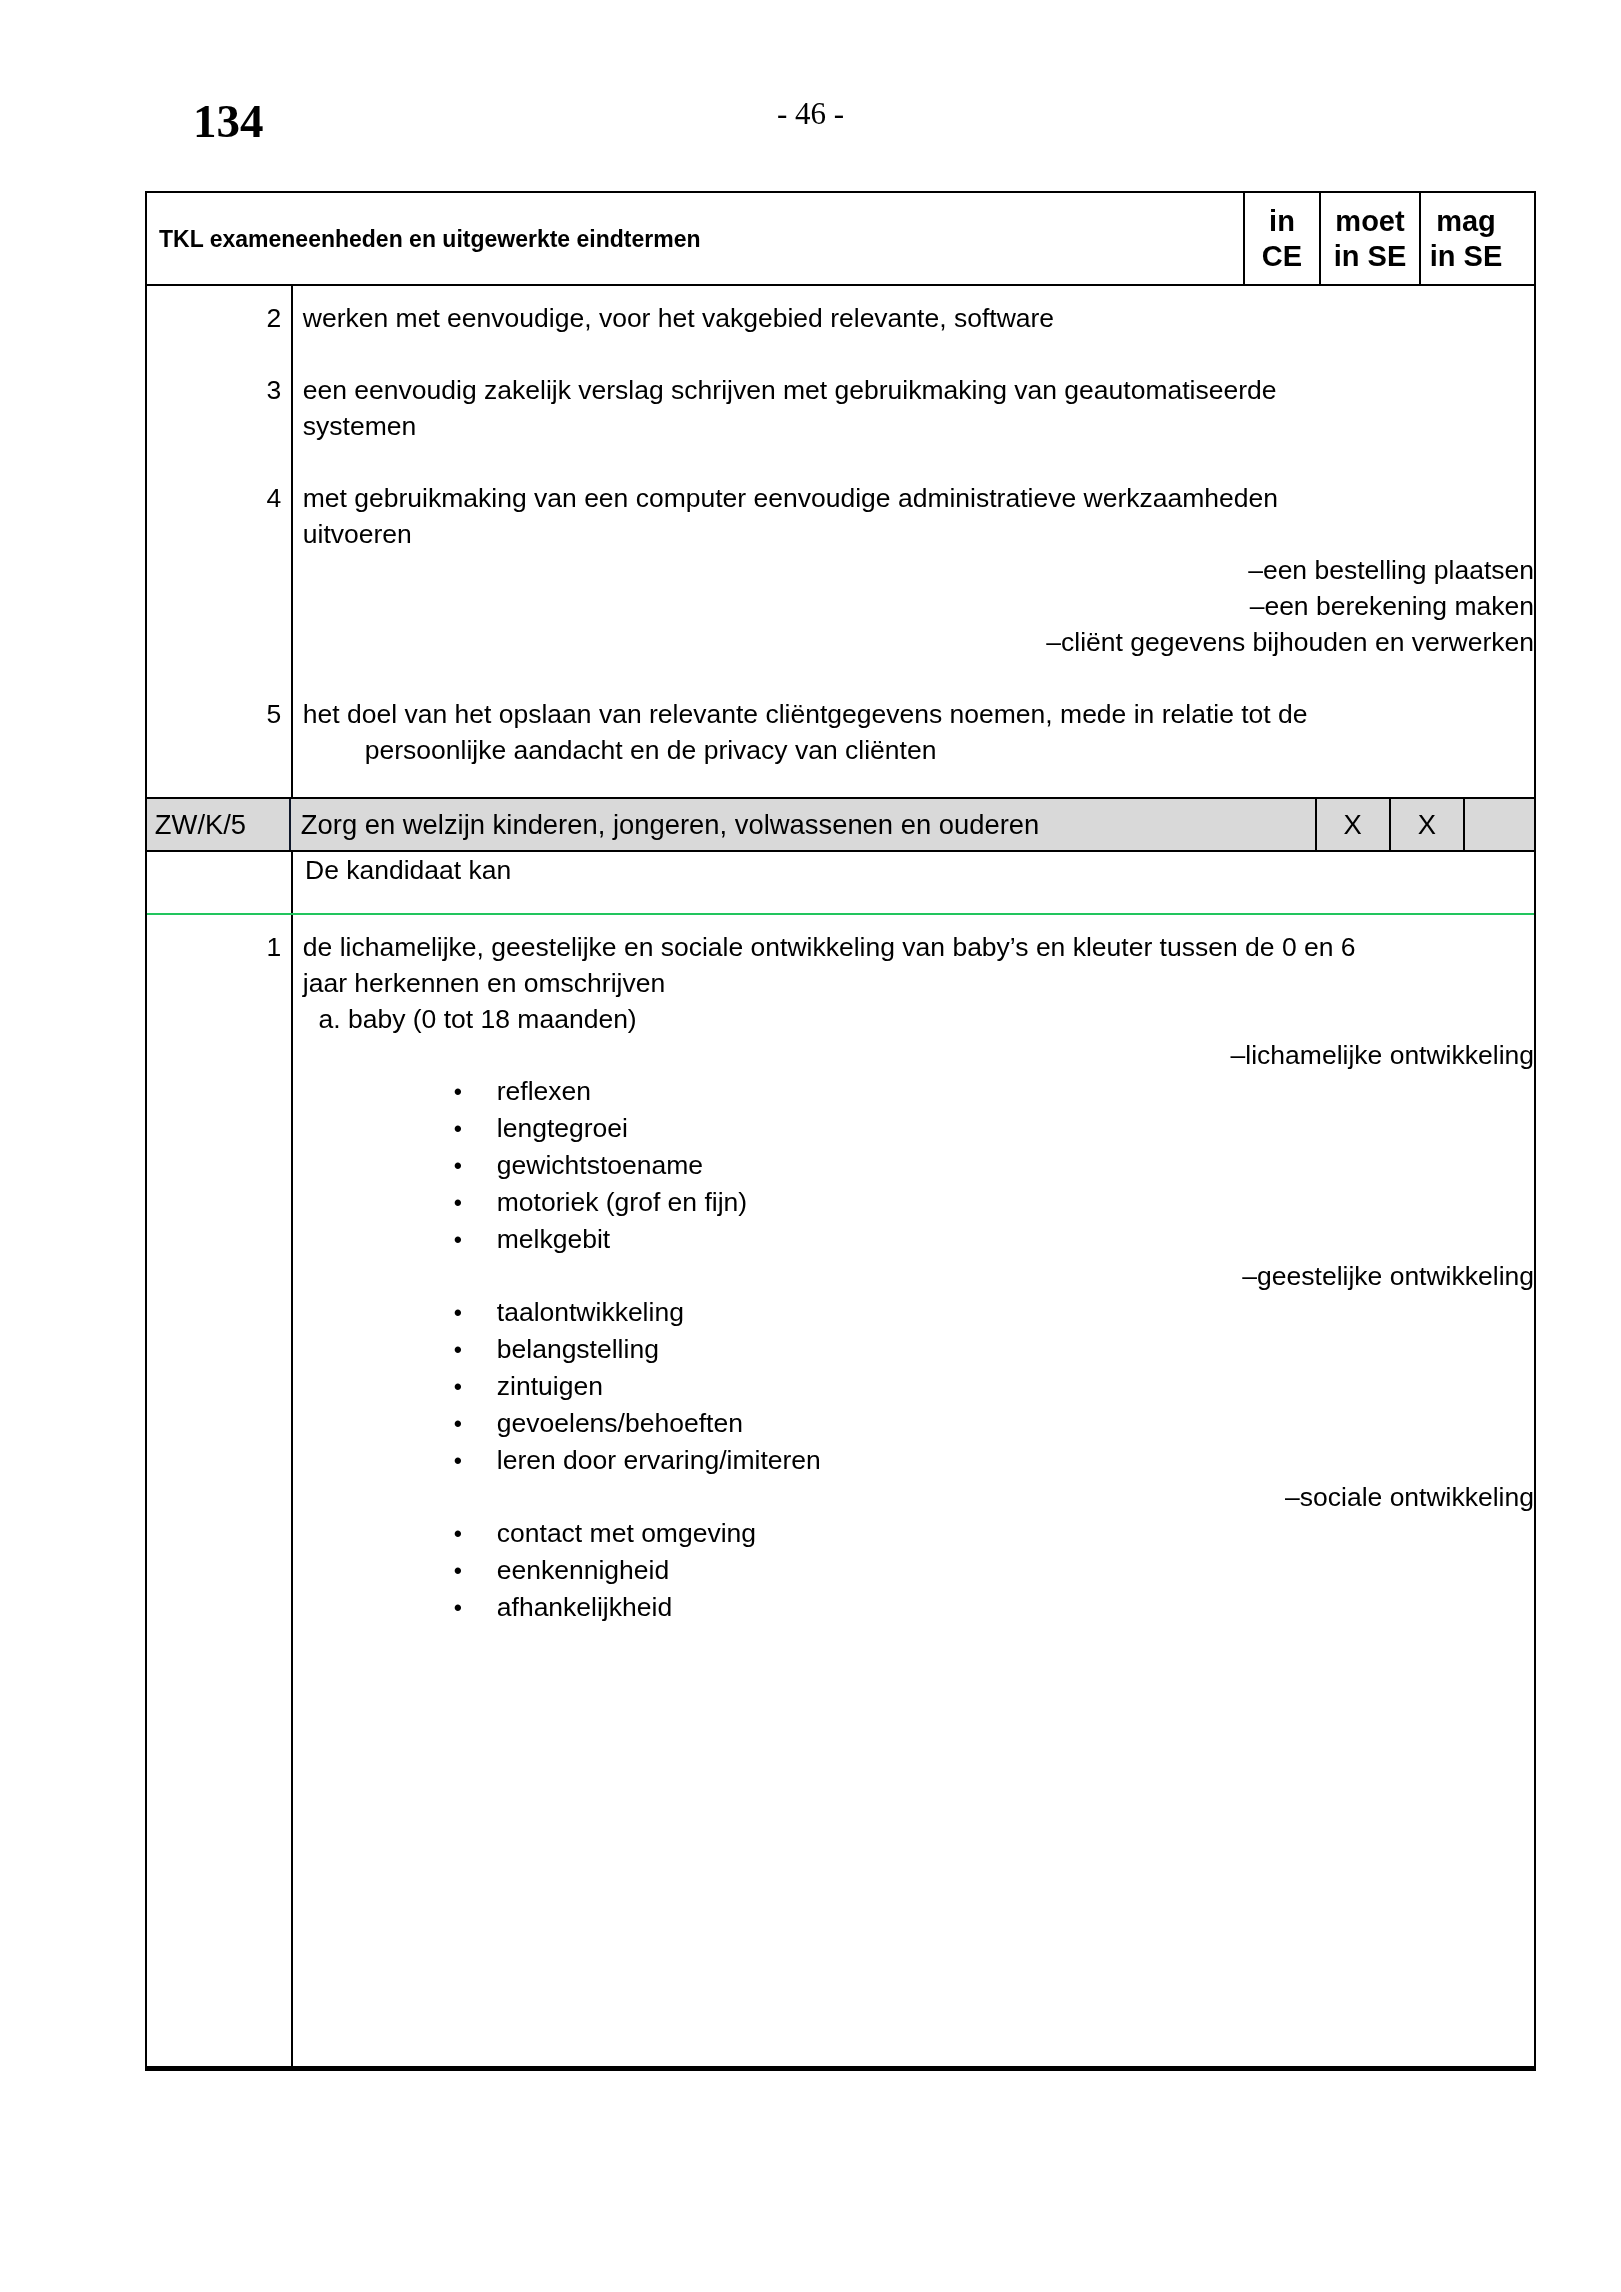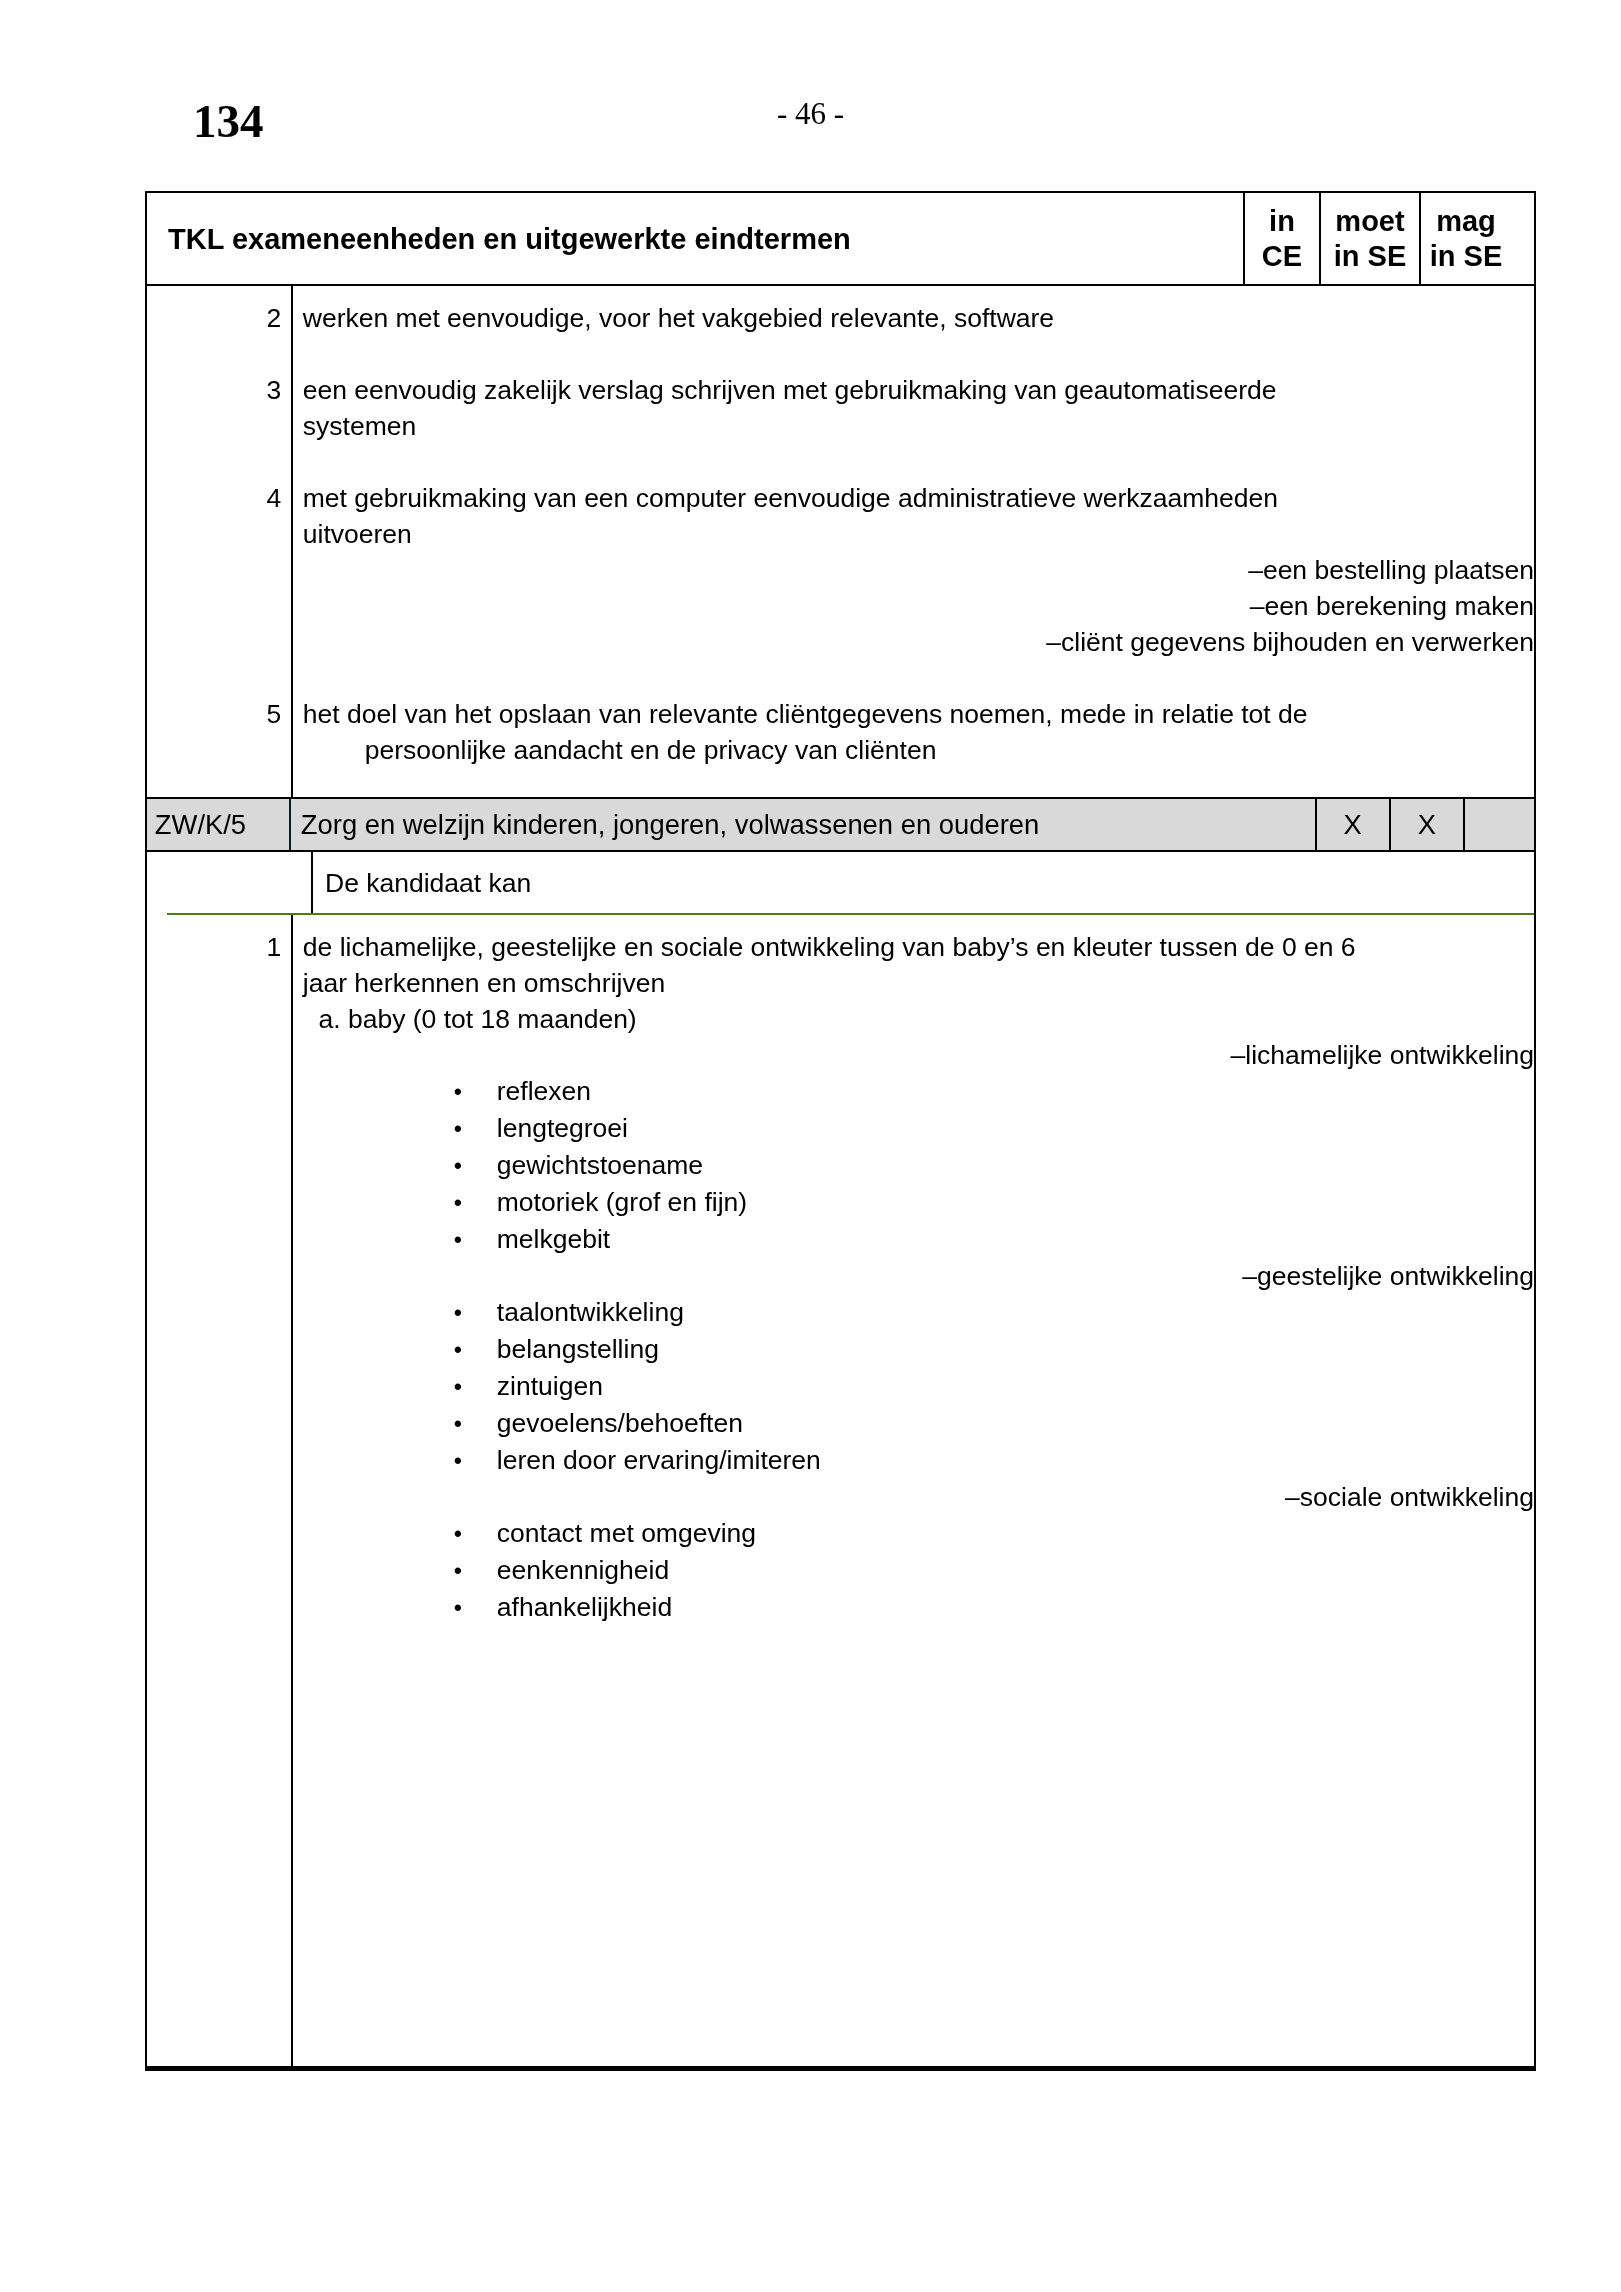--- a/index.html
+++ b/index.html
@@ -31,22 +31,22 @@
     border: 2.9px solid #000;
     border-bottom-width: 5.9px;
     display: flex; flex-direction: column;
     font-size: 26.5px; line-height: 36px;
   }
 
   .header-row { display: flex; height: 93px; border-bottom: 2.9px solid #000; }
   .header-title {
     width: 1098px; border-right: 2px solid #000;
     display: flex; align-items: center;
-    padding-left: 21px;
-    font-weight: bold; font-size: 29px;
+    padding-left: 12px;
+    font-weight: bold; font-size: 23px;
   }
   .header-col {
     display: flex; align-items: center; justify-content: center;
     text-align: center; font-weight: bold; font-size: 29px;
     white-space: pre-line; line-height: 35px;
     border-right: 2px solid #000;
   }
   .col-ce   { width: 76px; }
   .col-moet { width: 100px; }
   .col-mag  { width: 90px; border-right: none; }
@@ -89,22 +89,22 @@
   .section-mark {
     display: flex; align-items: center; justify-content: center;
     border-right: 2px solid #000;
   }
   .mark-ce { width: 98px; }
   .mark-moet { width: 100px; }
   .mark-mag { width: 92px; border-right: none; }
 
   .kandidaat-row {
     position: relative; height: 63px;
-    border-bottom: 2px solid #4d7c0f;
-    display: flex; align-items: center; margin-left: 20px;
+    border-bottom: 2px solid #22c55e;
+    display: flex; 
   }
   .kandidaat-text { padding-left: 158px; }
 </style>
 </head>
 <body>
 
 <div class="folio-left">134</div>
 <div class="folio-center">- 46 -</div>
 
 <div class="exam-table">

